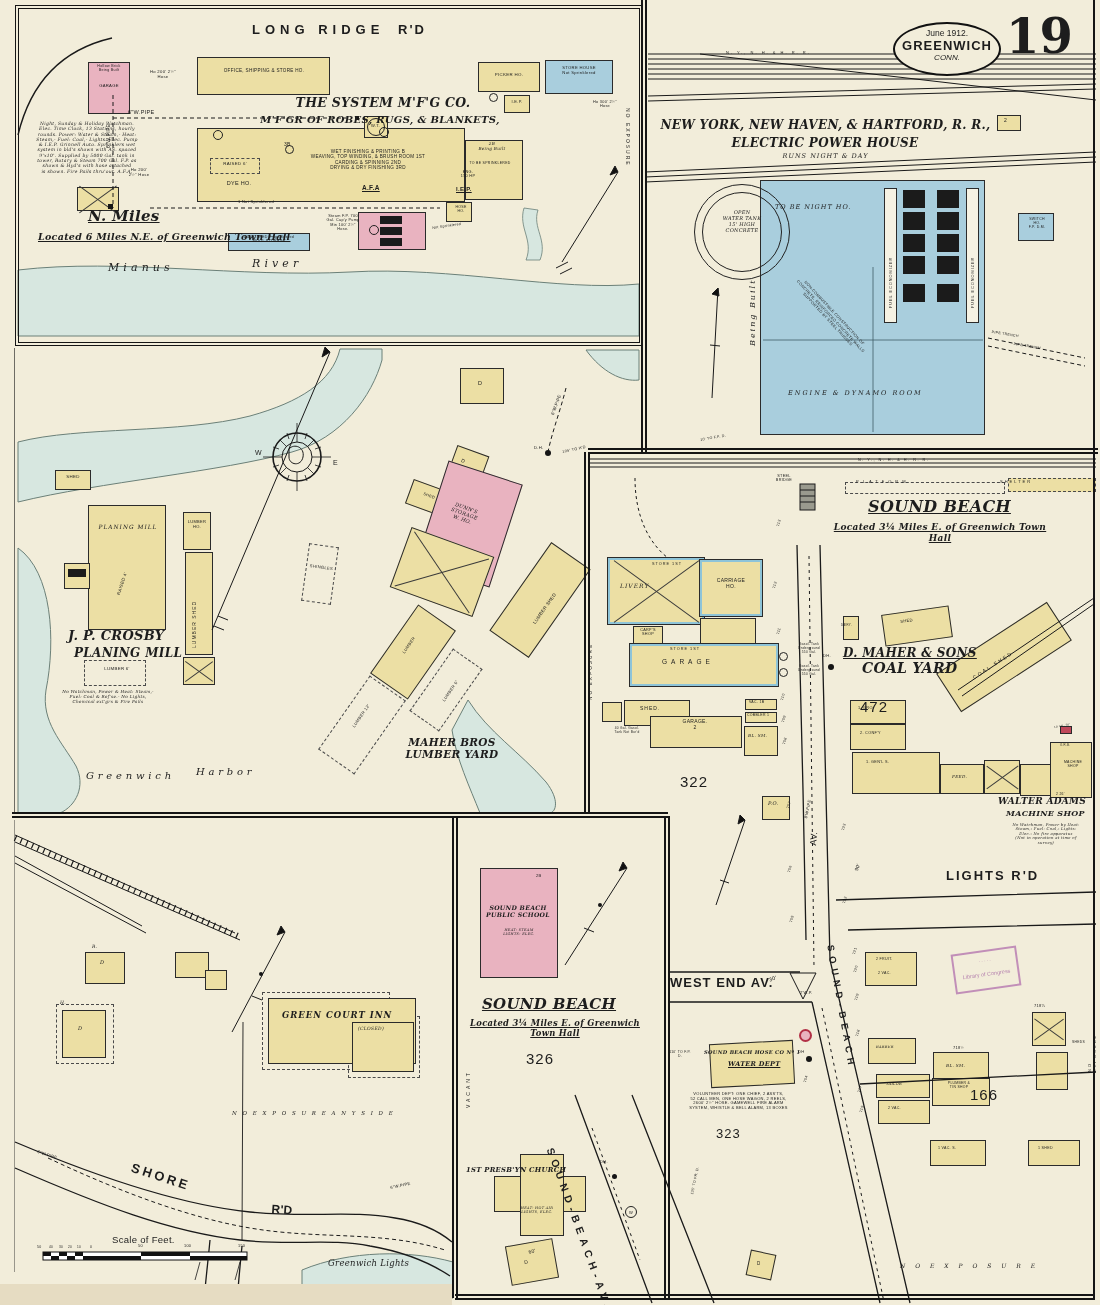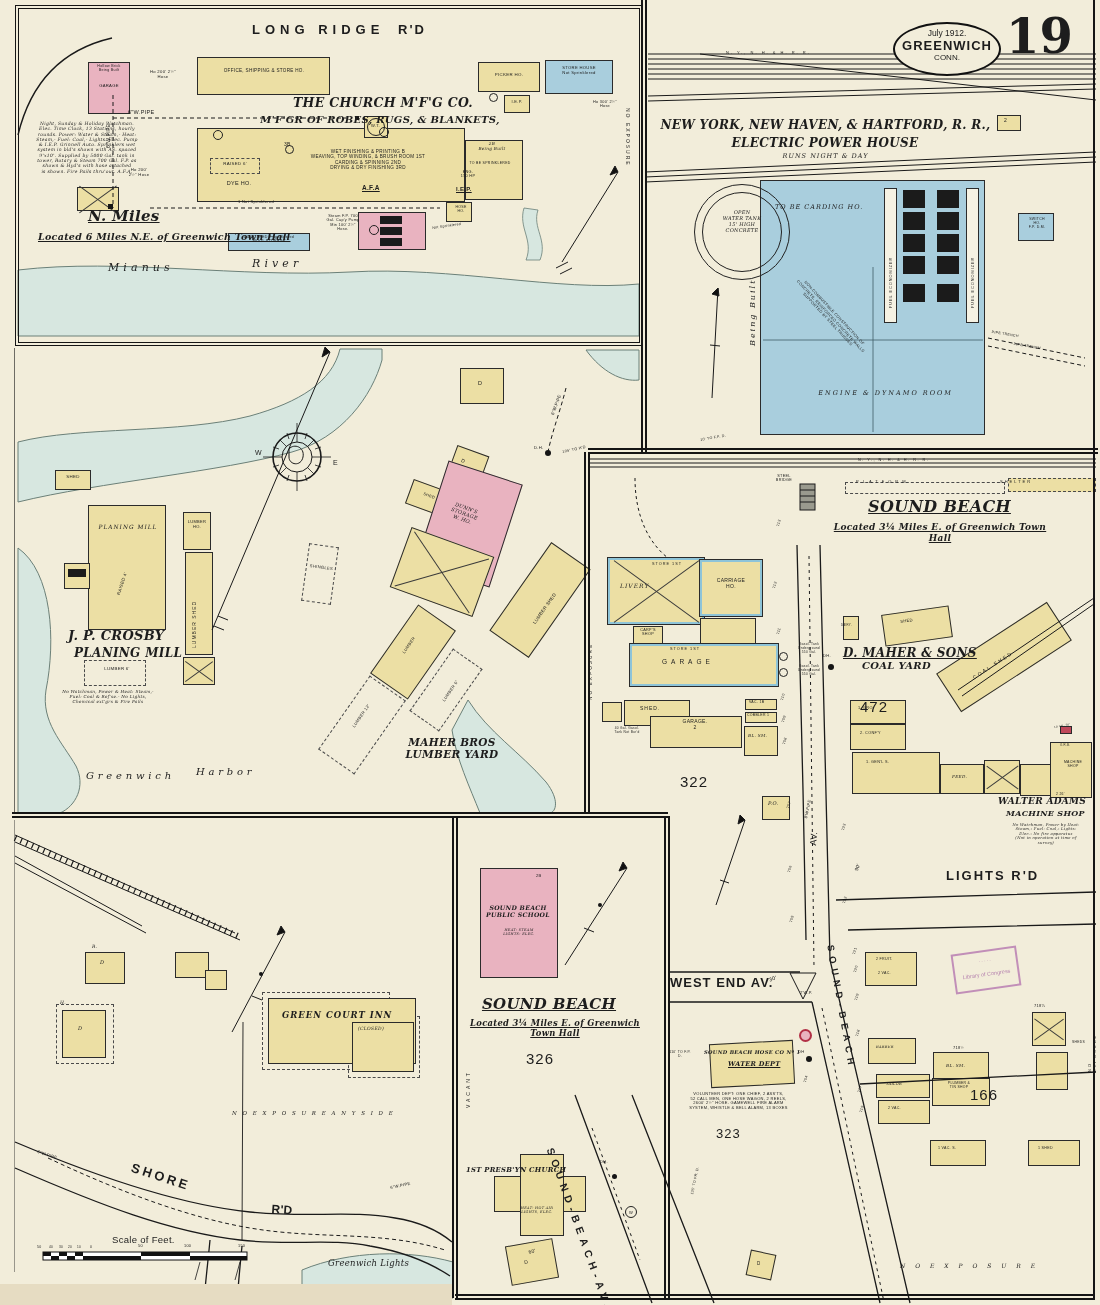--- a/index.html
+++ b/index.html
@@ -23,21 +23,21 @@
   .sym{position:absolute;box-sizing:border-box;}
   .ring{border:1px solid #222;border-radius:50%;background:transparent;}
   .dot{background:#151515;border-radius:50%;}
   .sq{background:#151515;}
   .redring{border:2px solid #b23046;border-radius:50%;background:#e9b3c0;}
   .bline{position:absolute;background:#151515;}
   
   #hdr-oval{position:absolute;left:893px;top:22px;width:104px;height:50px;border:2.5px solid #111;
     border-radius:50%;background:#f2edda;z-index:7;text-align:center;}
   #hdr-oval .l1{font-size:8.5px;margin-top:4px;} #hdr-oval .l2{font-size:13px;font-weight:bold;letter-spacing:1px;}
-  #hdr-oval .l3{font-size:8px;}
+  #hdr-oval .l3{font-size:8px;font-style:italic;}
   #sheet-num{position:absolute;left:1006px;top:8px;font-family:"DejaVu Serif",serif;font-weight:bold;
     font-size:48px;z-index:7;}
   #stamp{position:absolute;left:953px;top:950px;width:66px;height:40px;border:2px solid #b678b0;
     transform:rotate(-8deg);z-index:5;color:#a86aa4;text-align:center;font-size:4.5px;opacity:.8;padding-top:6px;box-sizing:border-box;}
 </style>
 </head>
 <body>
 
 <div id="page">
 
@@ -303,21 +303,21 @@
 &amp; I.E.P. Grinnell Auto. Sprinklers wet
 system in bld's shown with AS. spaced
 9'x10'. Supplied by 5000 Gal. tank in
 tower, Rotary &amp; Steam 700 Gal. F.P. as
 shown &amp; Hyd's with hose attached
 is shown. Fire Pails thru'out. A.F.A.</div>
       <div class="lbl" style="left: 120px; top: 168px; font-size: 4.2px; width: 38px; text-align: center;">Ho 200'
 2½" Hose</div>
       <div class="lbl t u" style="left: 88px; top: 208px; font-size: 15px;">N. Miles</div>
       <div class="lbl t u" style="left: 38px; top: 231px; font-size: 9.5px;">Located 6 Miles N.E. of Greenwich Town Hall</div>
-      <div class="lbl t" style="left: 228px; top: 96px; font-size: 12.5px; width: 310px; text-align: center;">THE   CHURCH   M'F'G   CO.</div>
+      <div class="lbl t" style="left: 228px; top: 96px; font-size: 12.5px; width: 310px; text-align: center;">THE   SYSTEM   M'F'G   CO.</div>
       <div class="lbl t" style="left: 210px; top: 114px; font-size: 10px; width: 340px; text-align: center;">M'F'GR   OF   ROBES,   RUGS,   &amp;   BLANKETS,</div>
       <div class="lbl" style="left: 204px; top: 68px; font-size: 4.6px; width: 120px; text-align: center;">OFFICE, SHIPPING &amp; STORE HO.</div>
       <div class="lbl" style="left: 288px; top: 149px; font-size: 4.6px; width: 160px; text-align: center;">WET FINISHING  &amp;  PRINTING B
 WEAVING, TOP WINDING, &amp; BRUSH ROOM 1ST
 CARDING  &amp;  SPINNING  2ND
 DRYING  &amp;  DRY FINISHING 3RD</div>
       <div class="lbl b u" style="left: 362px; top: 184px; font-size: 6.5px;">A.F.A</div>
       <div class="lbl" style="left: 212px; top: 161px; font-size: 4.4px; width: 46px; text-align: center;">RAISED 6'</div>
       <div class="lbl" style="left: 216px; top: 180px; font-size: 5.5px; width: 46px; text-align: center;">DYE  HO.</div>
       <div class="lbl" style="left: 284px; top: 142px; font-size: 5px;">3B</div>
@@ -349,28 +349,28 @@
       <div class="lbl" style="left: 432px; top: 226px; font-size: 3.6px; transform: rotate(-8deg);">Not Sprinklered</div>
       <div class="lbl" style="left: 726px; top: 51px; font-size: 4px; letter-spacing: 2px;">N. Y., N. H. &amp; H. R. R.</div>
       <div class="lbl t" style="left: 658px; top: 118px; font-size: 12px; width: 335px; text-align: center;">NEW YORK, NEW HAVEN, &amp; HARTFORD, R. R.,</div>
       <div class="lbl t" style="left: 700px; top: 136px; font-size: 12px; width: 250px; text-align: center;">ELECTRIC POWER HOUSE</div>
       <div class="lbl i" style="left: 738px; top: 153px; font-size: 6.5px; width: 175px; text-align: center; letter-spacing: 1px;">RUNS NIGHT &amp; DAY</div>
       <div class="lbl" style="left: 1004px; top: 118px; font-size: 5px;">2</div>
       <div class="lbl i" style="left: 710px; top: 210px; font-size: 5px; width: 64px; text-align: center;">OPEN
 WATER TANK
 15' HIGH
 CONCRETE</div>
-      <div class="lbl i" style="left: 775px; top: 204px; font-size: 6.5px; letter-spacing: 1px;">TO BE CARDING HO.</div>
+      <div class="lbl i" style="left: 775px; top: 204px; font-size: 6.5px; letter-spacing: 1px;">TO BE NIGHT HO.</div>
       <div class="lbl i" style="left: 748px; top: 346px; font-size: 8px; transform: rotate(-90deg); letter-spacing: 2px;">Being Built</div>
       <div class="lbl" style="left: 889px; top: 308px; font-size: 3.8px; transform: rotate(-90deg); letter-spacing: 1px;">FUEL ECONOMIZER</div>
       <div class="lbl" style="left: 971px; top: 308px; font-size: 3.8px; transform: rotate(-90deg); letter-spacing: 1px;">FUEL ECONOMIZER</div>
       <div class="lbl" style="left: 793px; top: 266px; font-size: 3.9px; width: 125px; text-align: center; transform: rotate(47deg);">NON-COMBUSTIBLE CONSTRUCTION OF
 CONCRETE, REINFORCED CONCRETE WALLS
 SUPPORTED BY STEEL TRUSSES</div>
-      <div class="lbl i" style="left: 788px; top: 390px; font-size: 6.5px; width: 165px; text-align: right; letter-spacing: 2px;">ENGINE  &amp;  DYNAMO  ROOM</div>
+      <div class="lbl i" style="left: 788px; top: 390px; font-size: 6.5px; width: 165px; text-align: left; letter-spacing: 2px;">ENGINE  &amp;  DYNAMO  ROOM</div>
       <div class="lbl" style="left: 1022px; top: 217px; font-size: 3.5px; width: 30px; text-align: center;">SWITCH
 HO.
 F.P.  D.M.</div>
       <div class="lbl" style="left: 992px; top: 330px; font-size: 3.6px; transform: rotate(9deg);">PIPE TRENCH</div>
       <div class="lbl" style="left: 1014px; top: 342px; font-size: 3.6px; transform: rotate(9deg);">PIPE TRENCH</div>
       <div class="lbl" style="left: 700px; top: 438px; font-size: 3.6px; transform: rotate(-10deg);">10' TO F.P. D.</div>
       <div class="lbl" style="left: 56px; top: 474px; font-size: 4.4px; width: 34px; text-align: center;">SHED</div>
       <div class="lbl i" style="left: 92px; top: 524px; font-size: 5.8px; width: 72px; text-align: center; letter-spacing: 1px;">PLANING MILL</div>
       <div class="lbl" style="left: 116px; top: 594px; font-size: 4.4px; transform: rotate(-72deg);">RAISED 4'</div>
       <div class="lbl" style="left: 183px; top: 520px; font-size: 4px; width: 28px; text-align: center;">LUMBER
@@ -428,21 +428,21 @@
       <div class="lbl i" style="left: 748px; top: 734px; font-size: 4.2px;">BL. SM.</div>
       <div class="lbl" style="left: 749px; top: 700px; font-size: 3.5px;">VAC. 1B</div>
       <div class="lbl" style="left: 747px; top: 713px; font-size: 3.5px;">COBBLER 1</div>
       <div class="lbl" style="left: 604px; top: 727px; font-size: 3.2px; width: 46px; text-align: center;">40 Gal. Gasol.
 Tank Not Bur'd</div>
       <div class="lbl" style="left: 680px; top: 773px; font-size: 15px; letter-spacing: 1px;">322</div>
       <div class="lbl i" style="left: 768px; top: 801px; font-size: 5px;">P.O.</div>
       <div class="lbl" style="left: 804px; top: 818px; font-size: 4px; transform: rotate(-78deg);">8'W.PIPE</div>
       <div class="lbl" style="left: 808px; top: 845px; font-size: 9px; transform: rotate(-85deg);">AV.</div>
       <div class="lbl t" style="left: 843px; top: 646px; font-size: 12px; text-decoration: underline;">D. MAHER &amp; SONS</div>
-      <div class="lbl t" style="left: 862px; top: 660px; font-size: 10px;">COAL YARD</div>
+      <div class="lbl t" style="left: 862px; top: 660px; font-size: 14px;">COAL YARD</div>
       <div class="lbl" style="left: 823px; top: 654px; font-size: 4px;">DH.</div>
       <div class="lbl" style="left: 900px; top: 620px; font-size: 4.2px; transform: rotate(-8deg);">SHED</div>
       <div class="lbl" style="left: 841px; top: 624px; font-size: 2.8px;">DAIRY.</div>
       <div class="lbl" style="left: 972px; top: 676px; font-size: 5px; transform: rotate(-33deg); letter-spacing: 2px;">COAL  SHED</div>
       <div class="lbl" style="left: 860px; top: 698px; font-size: 15px; letter-spacing: 1px;">472</div>
       <div class="lbl" style="left: 858px; top: 706px; font-size: 3.8px;">1. GRO.</div>
       <div class="lbl" style="left: 860px; top: 731px; font-size: 3.8px;">2. CONF'Y</div>
       <div class="lbl" style="left: 866px; top: 760px; font-size: 3.8px;">1. GEN'L S.</div>
       <div class="lbl i" style="left: 952px; top: 775px; font-size: 4.2px;">FEED.</div>
       <div class="lbl" style="left: 1056px; top: 760px; font-size: 3.5px; width: 34px; text-align: center;">MACHINE
@@ -544,21 +544,21 @@
       <div class="lbl" style="left: 842px; top: 903px; font-size: 3.8px; transform: rotate(-75deg);">722</div>
       <div class="lbl" style="left: 852px; top: 954px; font-size: 3.8px; transform: rotate(-75deg);">721</div>
       <div class="lbl" style="left: 853px; top: 972px; font-size: 3.8px; transform: rotate(-75deg);">720</div>
       <div class="lbl" style="left: 854px; top: 1000px; font-size: 3.8px; transform: rotate(-75deg);">719</div>
       <div class="lbl" style="left: 855px; top: 1036px; font-size: 3.8px; transform: rotate(-75deg);">718</div>
       <div class="lbl" style="left: 857px; top: 1092px; font-size: 3.8px; transform: rotate(-75deg);">717</div>
       <div class="lbl" style="left: 859px; top: 1112px; font-size: 3.8px; transform: rotate(-75deg);">715</div>
     </div>
 
   <div id="hdr-oval">
-    <div class="l1">July 1912.</div>
+    <div class="l1">June 1912.</div>
     <div class="l2" style="text-transform:uppercase">Greenwich</div>
     <div class="l3" style="text-transform:uppercase">Conn.</div>
   </div>
   <div id="sheet-num">19</div>
   <div id="stamp">
     <div>· · · · ·</div>
     <div style="font-size:5.5px;margin-top:8px;">Library of Congress</div>
   </div>
 
   <div id="border-layer">

